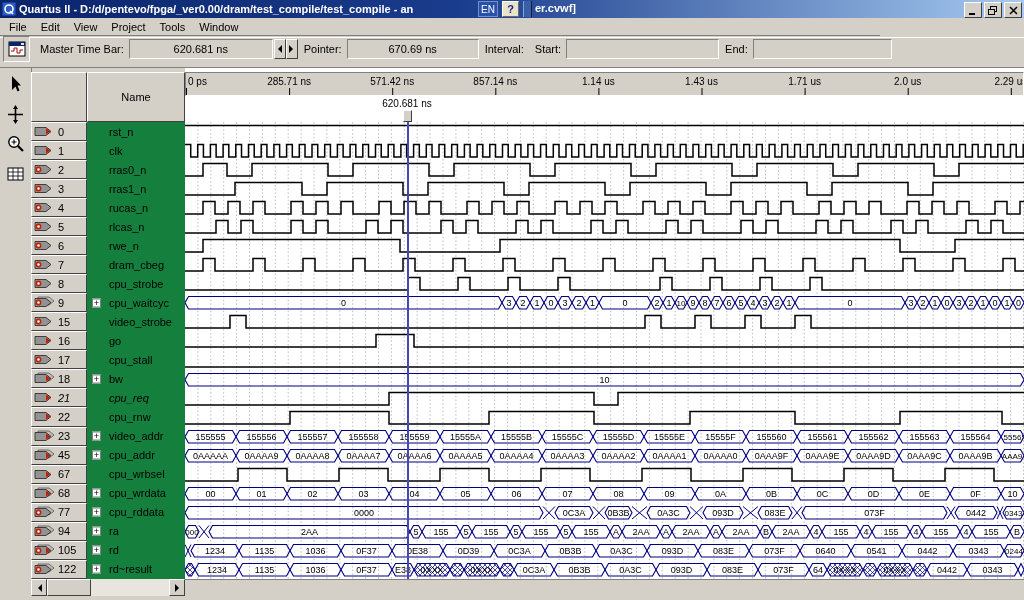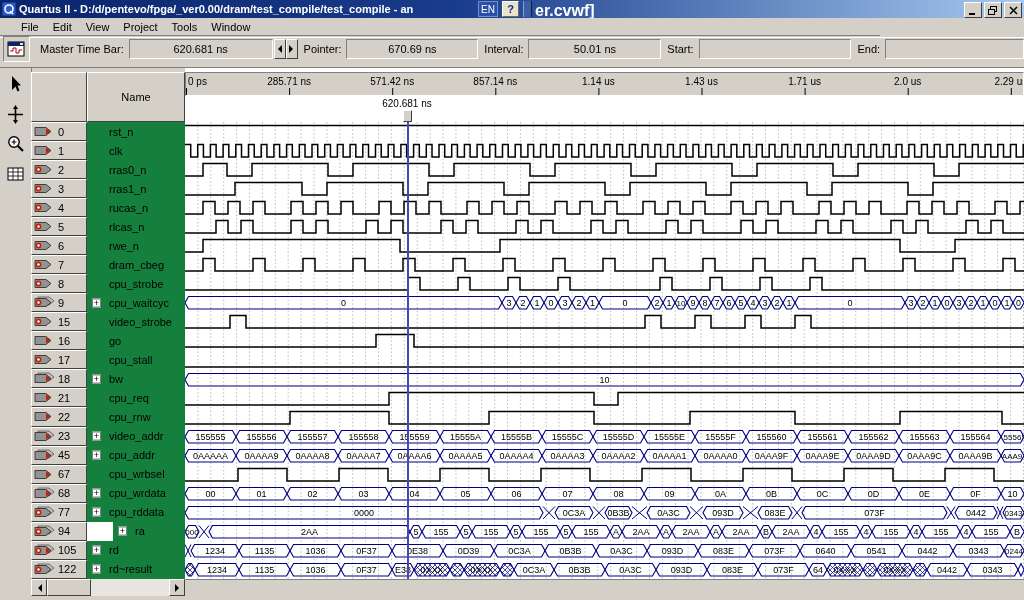--- a/index.html
+++ b/index.html
@@ -12,27 +12,27 @@
   .app-icon{width:14px;height:14px;margin-right:3px;flex:0 0 auto}
   .title-text{white-space:nowrap;overflow:hidden;max-width:472px;font-size:11px}
   .lang-badge{position:absolute;left:478px;top:1px;width:20px;height:16px;background:#2A50A8;
     border:1px solid #6E8FD0;box-sizing:border-box;color:#fff;font-size:10px;font-weight:normal;
     display:flex;align-items:center;justify-content:center}
   .help-btn{position:absolute;left:502px;top:1px;width:17px;height:16px;background:#E8E4C8;
     border:1px solid;border-color:#fff #6b6b6b #6b6b6b #fff;box-sizing:border-box;color:#1a1aa0;
     font-weight:bold;font-size:11px;display:flex;align-items:center;justify-content:center}
   .lang-handle{position:absolute;left:523px;top:1px;width:7px;height:16px;background:#3A5EA8;
     border-left:1px solid #7F9FDF;border-right:1px solid #123}
-  .title-tail{position:absolute;left:535px;top:2px;color:#fff;font-weight:bold;font-size:16px;white-space:nowrap}
+  .title-tail{position:absolute;left:535px;top:2px;color:#fff;font-weight:bold;font-size:11px;white-space:nowrap}
   .win-buttons{position:absolute;right:2px;top:2px;display:flex;gap:2px}
   .wbtn{width:16px;height:14px;background:#D4D0C8;border:1px solid;
     border-color:#fff #404040 #404040 #fff;display:flex;align-items:center;justify-content:center}
   
   .menubar{position:absolute;left:0;top:18px;width:880px;height:18px;background:#D4D0C8;
-    display:flex;align-items:center;padding-left:14px;box-sizing:border-box;border-bottom:1px solid #808080}
+    display:flex;align-items:center;padding-left:2px;box-sizing:border-box;border-bottom:1px solid #808080}
   .menu-item{padding:2px 7px}
   
   .toolbar{position:absolute;left:0;top:37px;width:1024px;height:22px;background:#D4D0C8;
     border-top:1px solid #fff;display:flex;align-items:center;box-sizing:border-box}
   .tb-btn{width:27px;height:26px;margin:0 4px 0 3px;background:#D4D0C8;border:1px solid;
     border-color:#808080 #fff #fff #808080;display:flex;align-items:center;justify-content:center;padding:0}
   .tb-label{margin:0 5px 0 6px;white-space:nowrap}
   .fld{height:20px;background:#D4D0C8;border:1px solid;border-color:#808080 #fff #fff #808080;
     box-sizing:border-box;display:flex;align-items:center;justify-content:center;white-space:nowrap}
   .spin{display:flex;margin-left:1px}
@@ -141,23 +141,20 @@
       </span>
     <span class="sp">
         <span class="tri-r"></span>
       </span>
   </span>
   <span class="tb-label">Pointer:</span>
   <div class="fld" style="width:132px">
       <span>670.69 ns</span>
     </div>
   <span class="tb-label">Interval:</span>
-  <div class="fld" style="width:133px">
-      <span>50.01 ns</span>
-    </div>
   <span class="tb-label">Start:</span>
   <div class="fld" style="width:153px">
       <span></span>
     </div>
   <span class="tb-label">End:</span>
   <div class="fld" style="width:139px">
       <span></span>
     </div>
 </div>
 
@@ -359,21 +356,21 @@
               <polygon points="1,2.5 12,2.5 17,6.5 12,10.5 1,10.5" fill="#939393" stroke="#222" stroke-width="0.8"></polygon>
               <polygon points="12,3.5 16.5,6.5 12,9.5" fill="#C22000"></polygon>
             </svg>
             <span>18</span>
           </div>
           <div class="name-cell">
             <span class="plus">+</span>
             <span>bw</span>
           </div>
         </div>
-        <div class="sig-row" style="height: 19.0417px;">
+        <div class="sig-row" style="height: 19.0417px; font-style: italic;">
           <div class="num-btn">
             <svg width="22" height="13">
               <polygon points="1,2.5 12,2.5 17,6.5 12,10.5 1,10.5" fill="#939393" stroke="#222" stroke-width="0.8"></polygon>
               <polygon points="12,3.5 16.5,6.5 12,9.5" fill="#C22000"></polygon>
             </svg>
             <span>21</span>
           </div>
           <div class="name-cell">
             <span>cpu_req</span>
           </div>
@@ -451,21 +448,21 @@
               <polygon points="1,2.5 12,2.5 17,6.5 12,10.5 1,10.5" fill="#939393" stroke="#222" stroke-width="0.8"></polygon>
               <circle cx="4.5" cy="6.5" r="2.1" fill="#fff" stroke="#C22000" stroke-width="1.6"></circle>
             </svg>
             <span>77</span>
           </div>
           <div class="name-cell">
             <span class="plus">+</span>
             <span>cpu_rddata</span>
           </div>
         </div>
-        <div class="sig-row" style="height: 19.0417px; gap: 26px;">
+        <div class="sig-row" style="height: 19.0417px;">
           <div class="num-btn">
             <svg width="22" height="13">
               <polygon points="1,2.5 12,2.5 17,6.5 12,10.5 1,10.5" fill="#BDBDBD" stroke="#555" stroke-width="0.8" transform="translate(3,-1.5)"></polygon>
               <polygon points="1,2.5 12,2.5 17,6.5 12,10.5 1,10.5" fill="#939393" stroke="#222" stroke-width="0.8"></polygon>
               <circle cx="4.5" cy="6.5" r="2.1" fill="#fff" stroke="#C22000" stroke-width="1.6"></circle>
             </svg>
             <span>94</span>
           </div>
           <div class="name-cell">
             <span class="plus">+</span>

